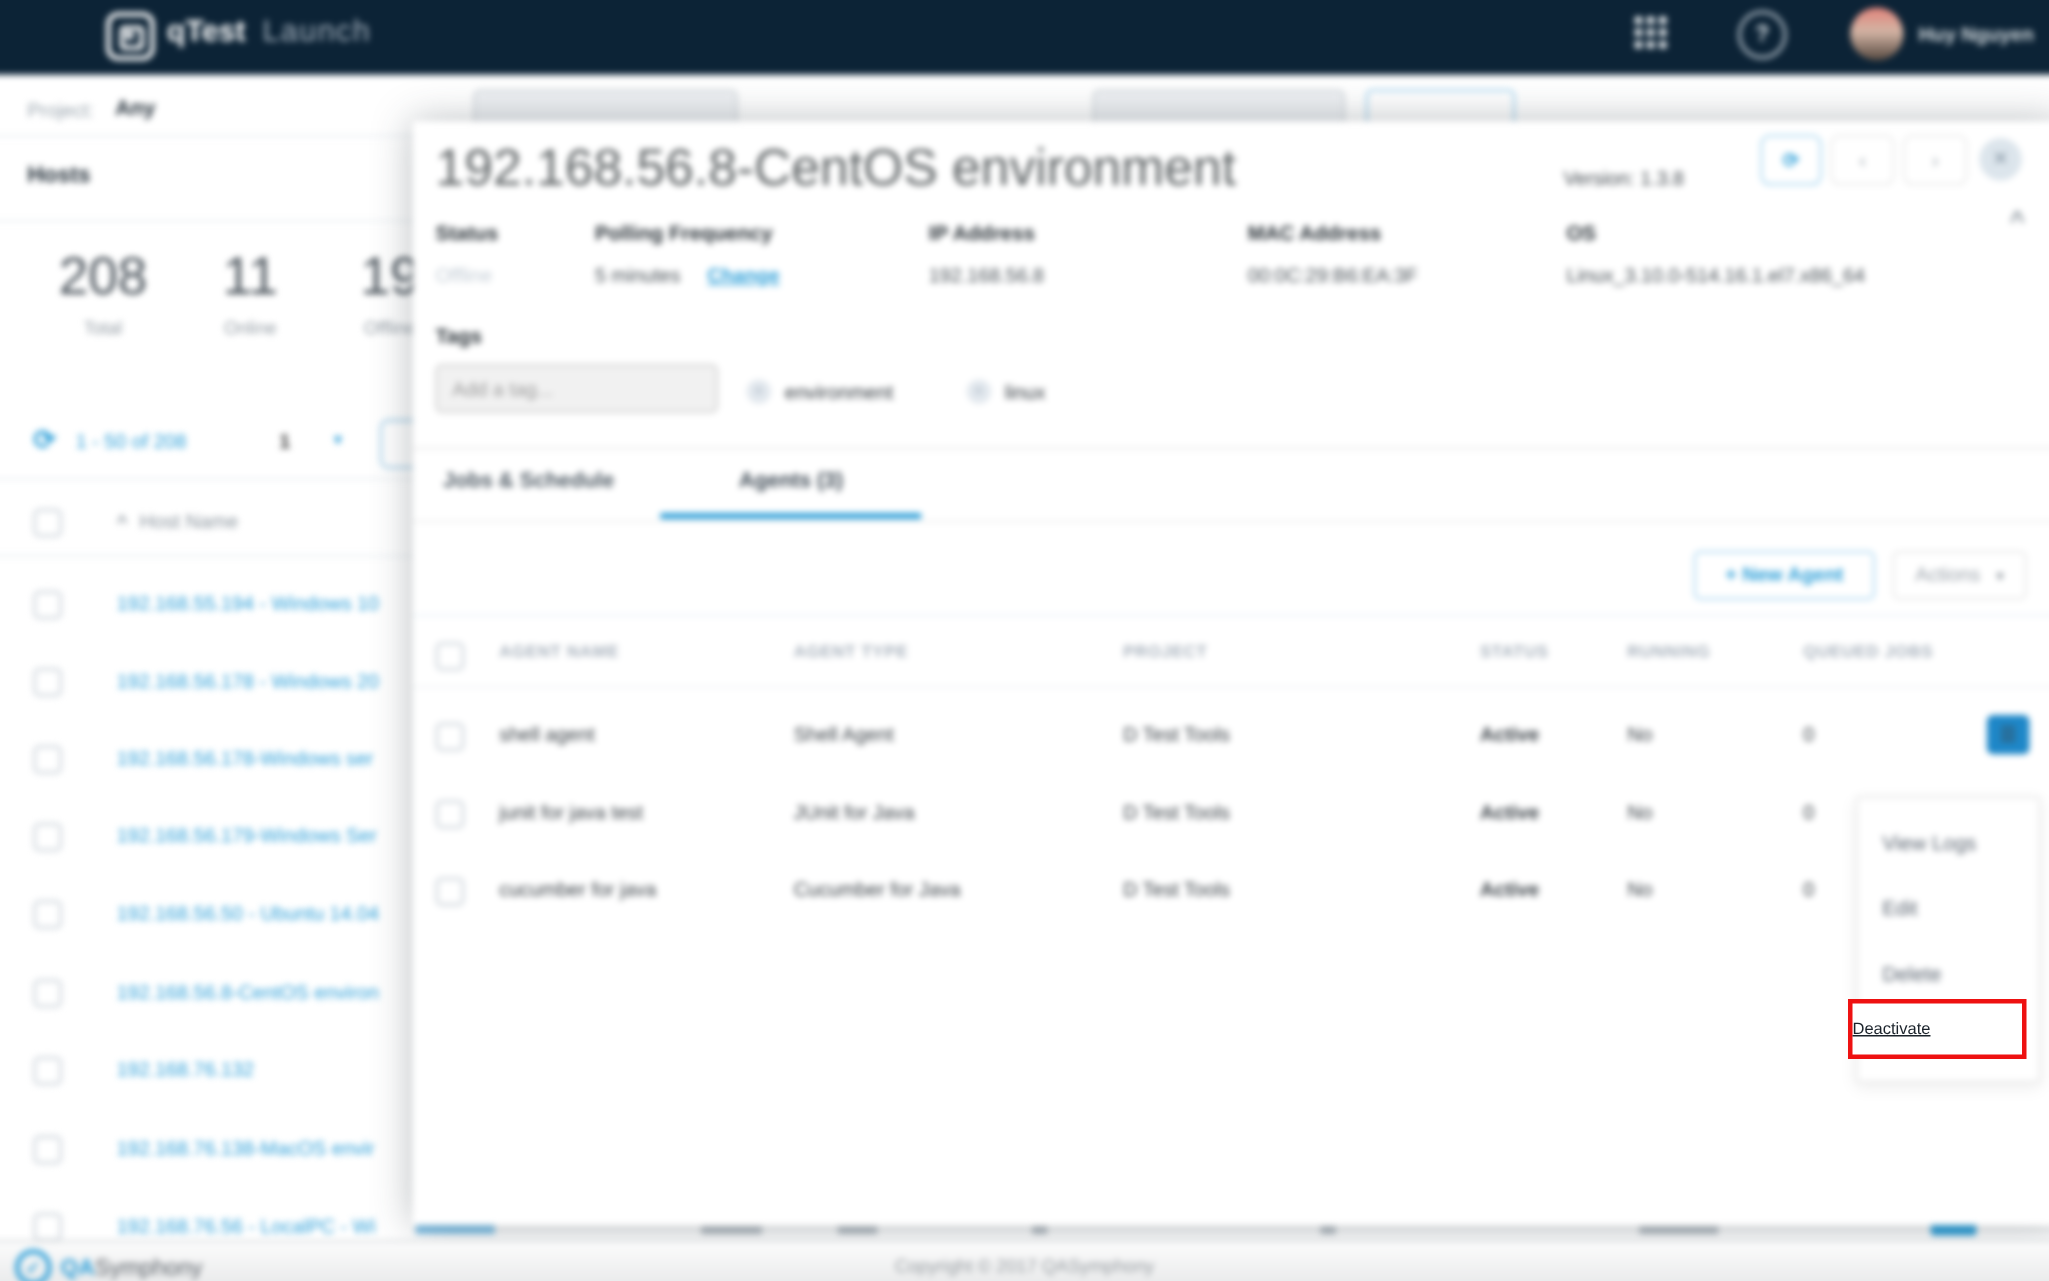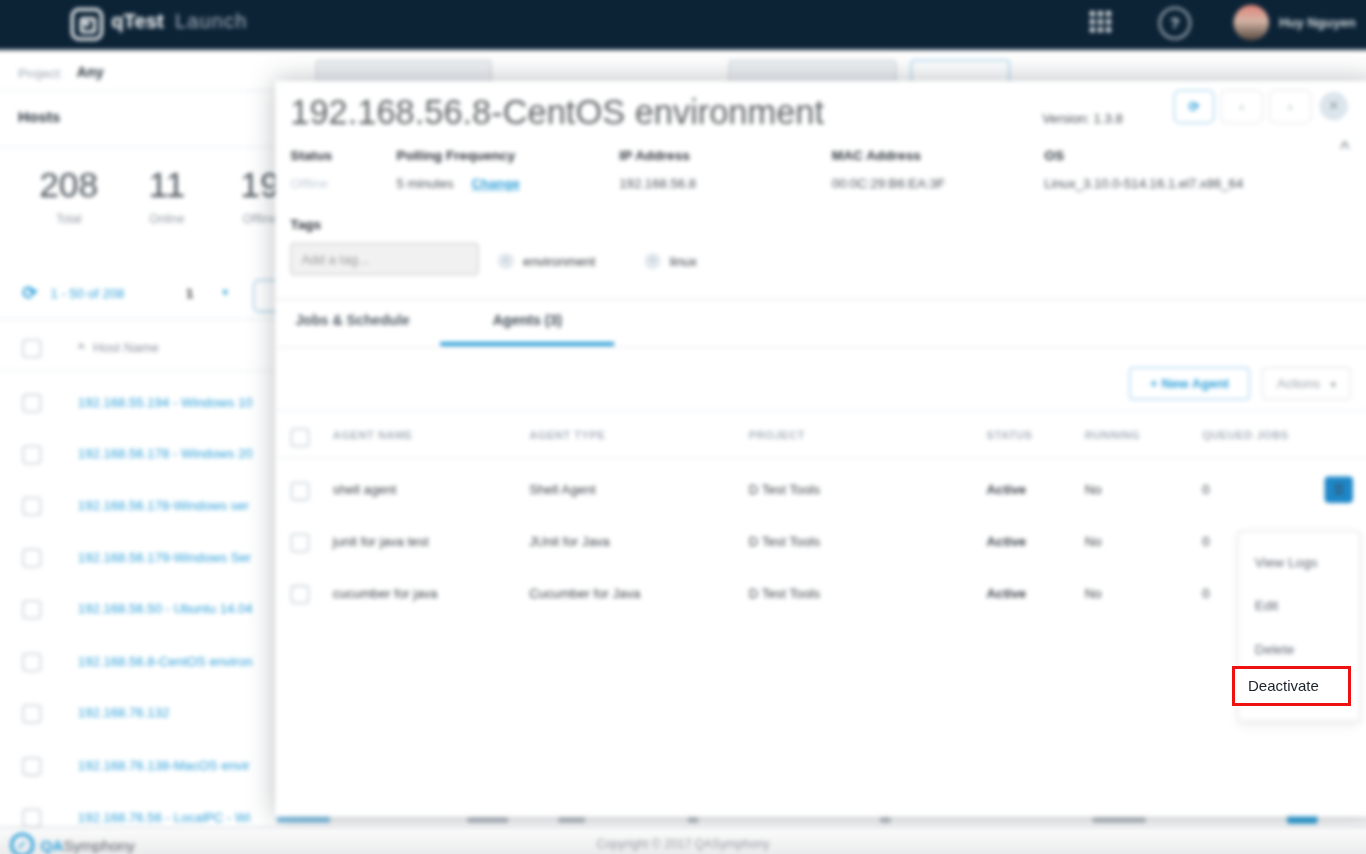--- a/index.html
+++ b/index.html
@@ -70,21 +70,21 @@
   .agent-row{position:relative;width:1086px;height:51px;}
   .agent-row .cell{position:absolute;top:50%;transform:translateY(-50%);font-size:13px;color:#3a4147;} .c-name{left:57px;} .c-type{left:251px;} .c-project{left:468px;}
   .c-status{left:703px;font-weight:700;} .c-running{left:800px;} .c-queued{left:916px;} .c-action{left:1037px;}
   .status-active{color:#16c795;}
   .row-menu{width:28px;height:26px;background:#1e87c8;border-radius:4px;color:#bfe0f4;font-size:13px;text-align:center;line-height:26px;}
   .ctx-menu{position:absolute;left:951px;top:445px;width:121px;height:188px;background:#fff;border:1px solid #e3e3e3;box-shadow:0 3px 10px rgba(0,0,0,.08);padding-top:8px;box-sizing:border-box;}
   .ctx-item{height:43px;line-height:43px;padding-left:16px;font-size:13.5px;color:#5a6470;}
 
   
   .deactivate-box{position:absolute;left:1232px;top:666px;width:113px;height:34px;border:3px solid #ee1111;background:#ffffff;z-index:60;}
-  .deactivate-box .t{padding-left:13px;font-size:15px;color:#1b232b;line-height:34px;}
+  .deactivate-box .t{font-size:11px;color:#1b232b;line-height:34px;text-decoration:underline;}
 
   
   .footer{position:absolute;left:0;top:822px;width:1366px;height:32px;background:linear-gradient(180deg,#fcfcfc,#e7e8e9);border-top:1px solid #c9ced2;z-index:20;}
   .f-logo{position:absolute;left:18px;top:5px;display:flex;align-items:center;}
   .f-check{width:18px;height:18px;border:3px solid #2d9fd8;border-radius:50%;color:#2d9fd8;font-size:12px;font-weight:700;text-align:center;line-height:18px;margin-right:6px;}
   .f-qa{font-size:15px;font-weight:700;color:#2d9fd8;}
   .f-sym{font-size:15px;color:#5a6168;}
   .f-copy{position:absolute;left:0;top:9px;width:1366px;text-align:center;font-size:12px;color:#949a9f;}
 </style>
 </head>

